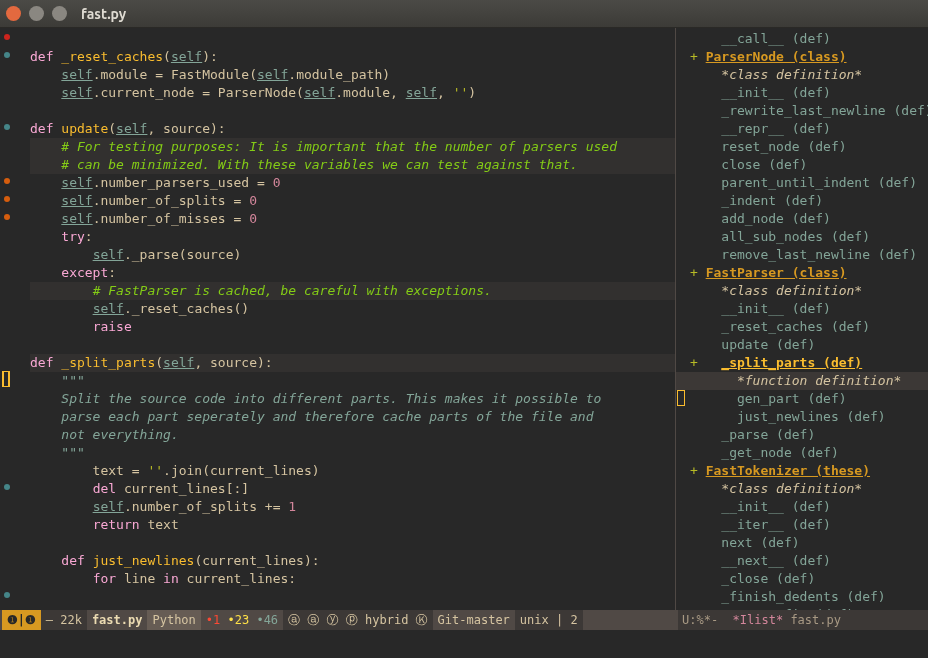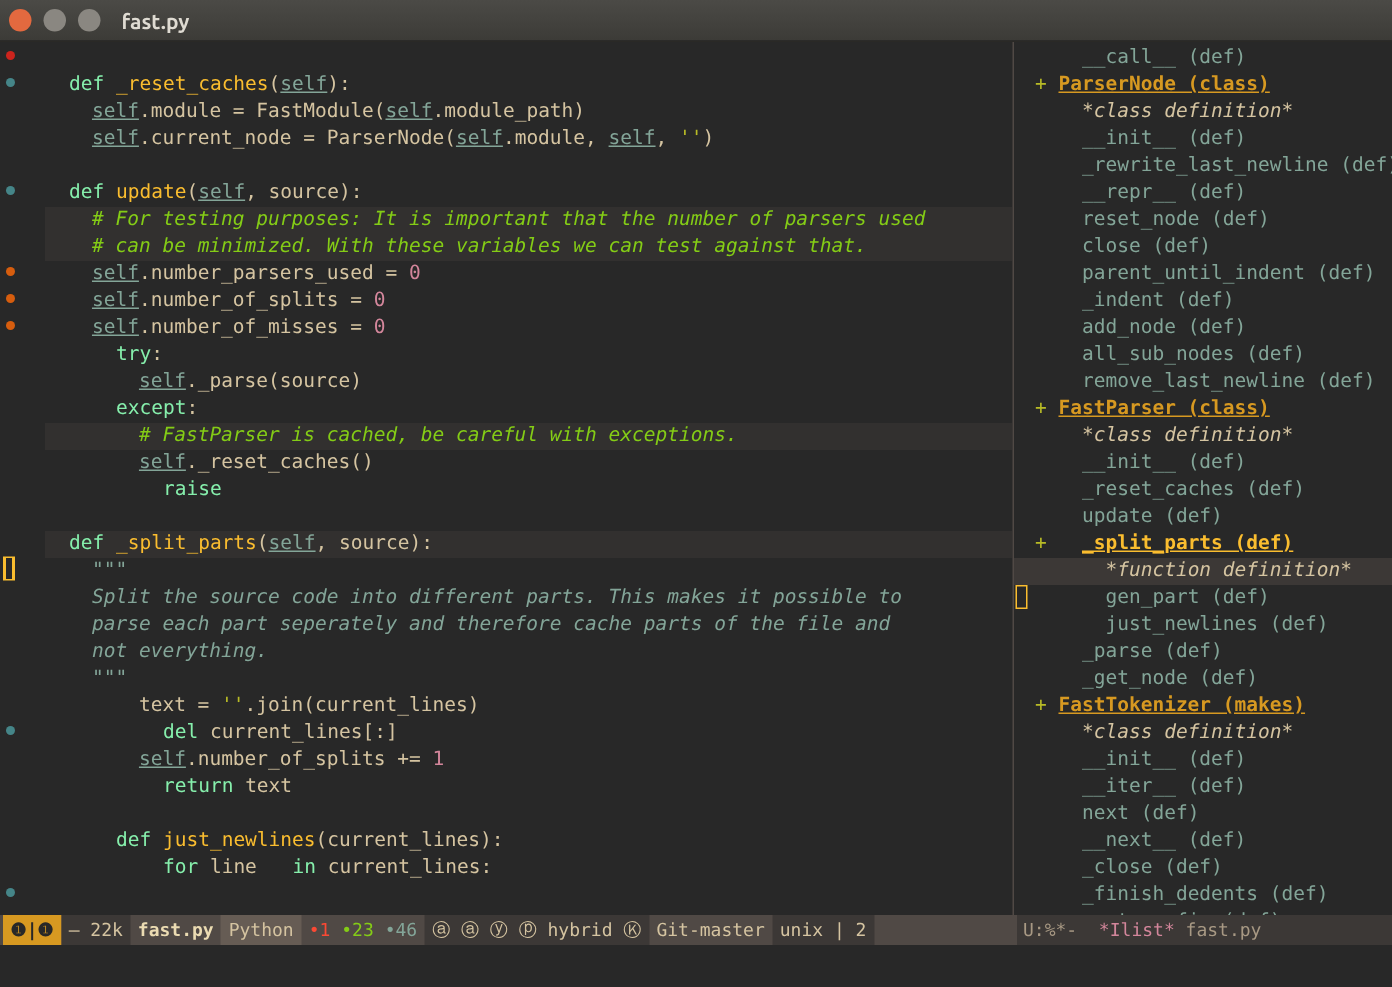--- a/index.html
+++ b/index.html
@@ -79,21 +79,21 @@
   flex: 1;
   overflow: hidden;
   padding-top: 2px;
 }
 .line {
   height: 18px;
   white-space: pre;
   line-height: 18px;
 }
 .line.hl { background: #32302f; }
-.kw { color: #86efac; margin-left: 16px; }
+.kw { color: #f9a8d4; }
 .fn { color: #fabd2f; }
 .slf { color: #83a598; text-decoration: underline; }
 .str { color: #b8bb26; }
 .cmt { color: #84cc16; font-style: italic; }
 .num { color: #d3869b; }
 .docs { color: #83a598; font-style: italic; }
 .sidebar {
   width: 253px;
   background: #282828;
   border-left: 1px solid #504945;
@@ -149,21 +149,21 @@
   display: flex;
   align-items: center;
   padding-left: 4px;
 }
 .seg { padding: 14px 5px; height:100%; display:flex; align-items:center;}
 .seg-warn { background: #d79921; color: #282828; font-weight: bold;}
 .seg-dark { background: #3c3836; }
 .seg-py { background: #665c54; }
 .fname { color: #ebdbb2; font-weight: bold; }
 .fc-red{color:#fb4934;}
-.fc-orange{color:#84cc16;text-align:right;}
+.fc-orange{color:#fde047;text-align:right;}
 .fc-blue{color:#83a598;}
 .minibuf {
   height: 28px;
   background: #282828;
 }
 </style>
 </head>
 <body>
 
 <div class="titlebar">
@@ -283,21 +283,21 @@
       <div class="sb-line">    <span class="sb-star">*class definition*</span></div>
       <div class="sb-line">    <span class="sb-def">__init__ (def)</span></div>
       <div class="sb-line">    <span class="sb-def">_reset_caches (def)</span></div>
       <div class="sb-line">    <span class="sb-def">update (def)</span></div>
       <div class="sb-line"><span class="sb-plus">+ </span>  <span class="sb-fn">_split_parts (def)</span></div>
       <div class="sb-line hl">      <span class="sb-star">*function definition*</span></div>
       <div class="sb-line">      <span class="sb-def">gen_part (def)</span></div>
       <div class="sb-line">      <span class="sb-def">just_newlines (def)</span></div>
       <div class="sb-line">    <span class="sb-def">_parse (def)</span></div>
       <div class="sb-line">    <span class="sb-def">_get_node (def)</span></div>
-      <div class="sb-line"><span class="sb-plus">+ </span><span class="sb-head">FastTokenizer (makes)</span></div>
+      <div class="sb-line"><span class="sb-plus">+ </span><span class="sb-head">FastTokenizer (these)</span></div>
       <div class="sb-line">    <span class="sb-star">*class definition*</span></div>
       <div class="sb-line">    <span class="sb-def">__init__ (def)</span></div>
       <div class="sb-line">    <span class="sb-def">__iter__ (def)</span></div>
       <div class="sb-line">    <span class="sb-def">next (def)</span></div>
       <div class="sb-line">    <span class="sb-def">__next__ (def)</span></div>
       <div class="sb-line">    <span class="sb-def">_close (def)</span></div>
       <div class="sb-line">    <span class="sb-def">_finish_dedents (def)</span></div>
       <div class="sb-line">    <span class="sb-def">_get_prefix (def)</span></div>
     </div>
 </div>

